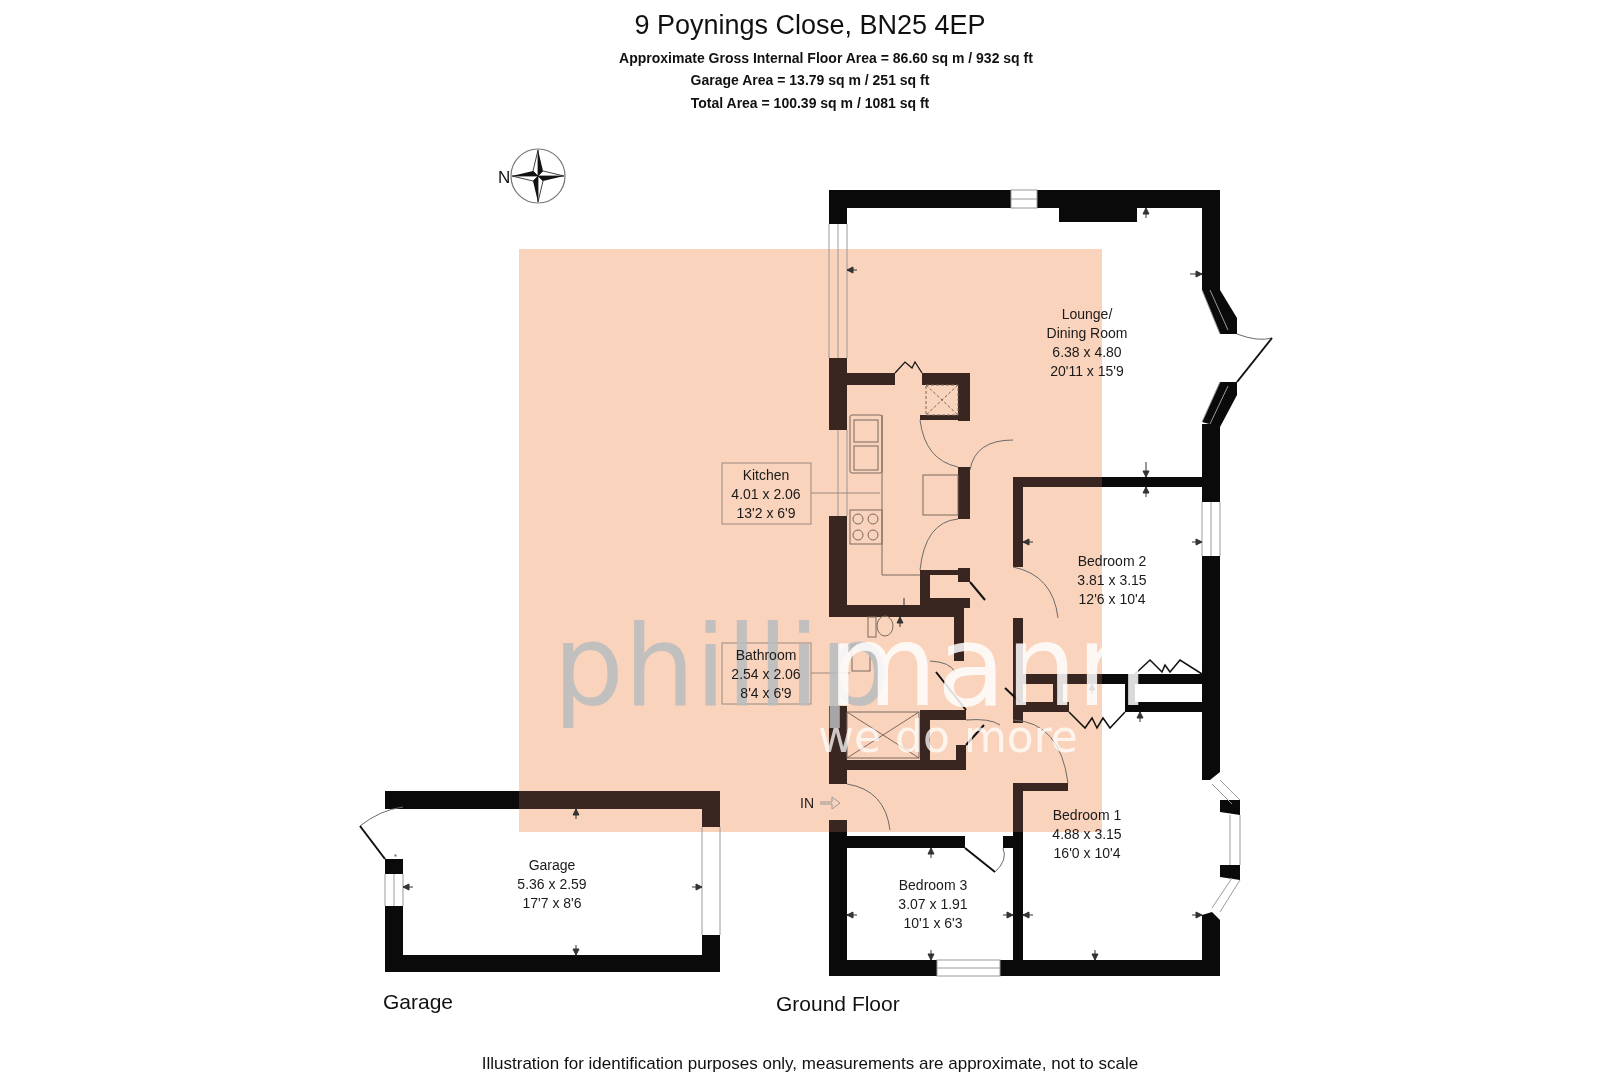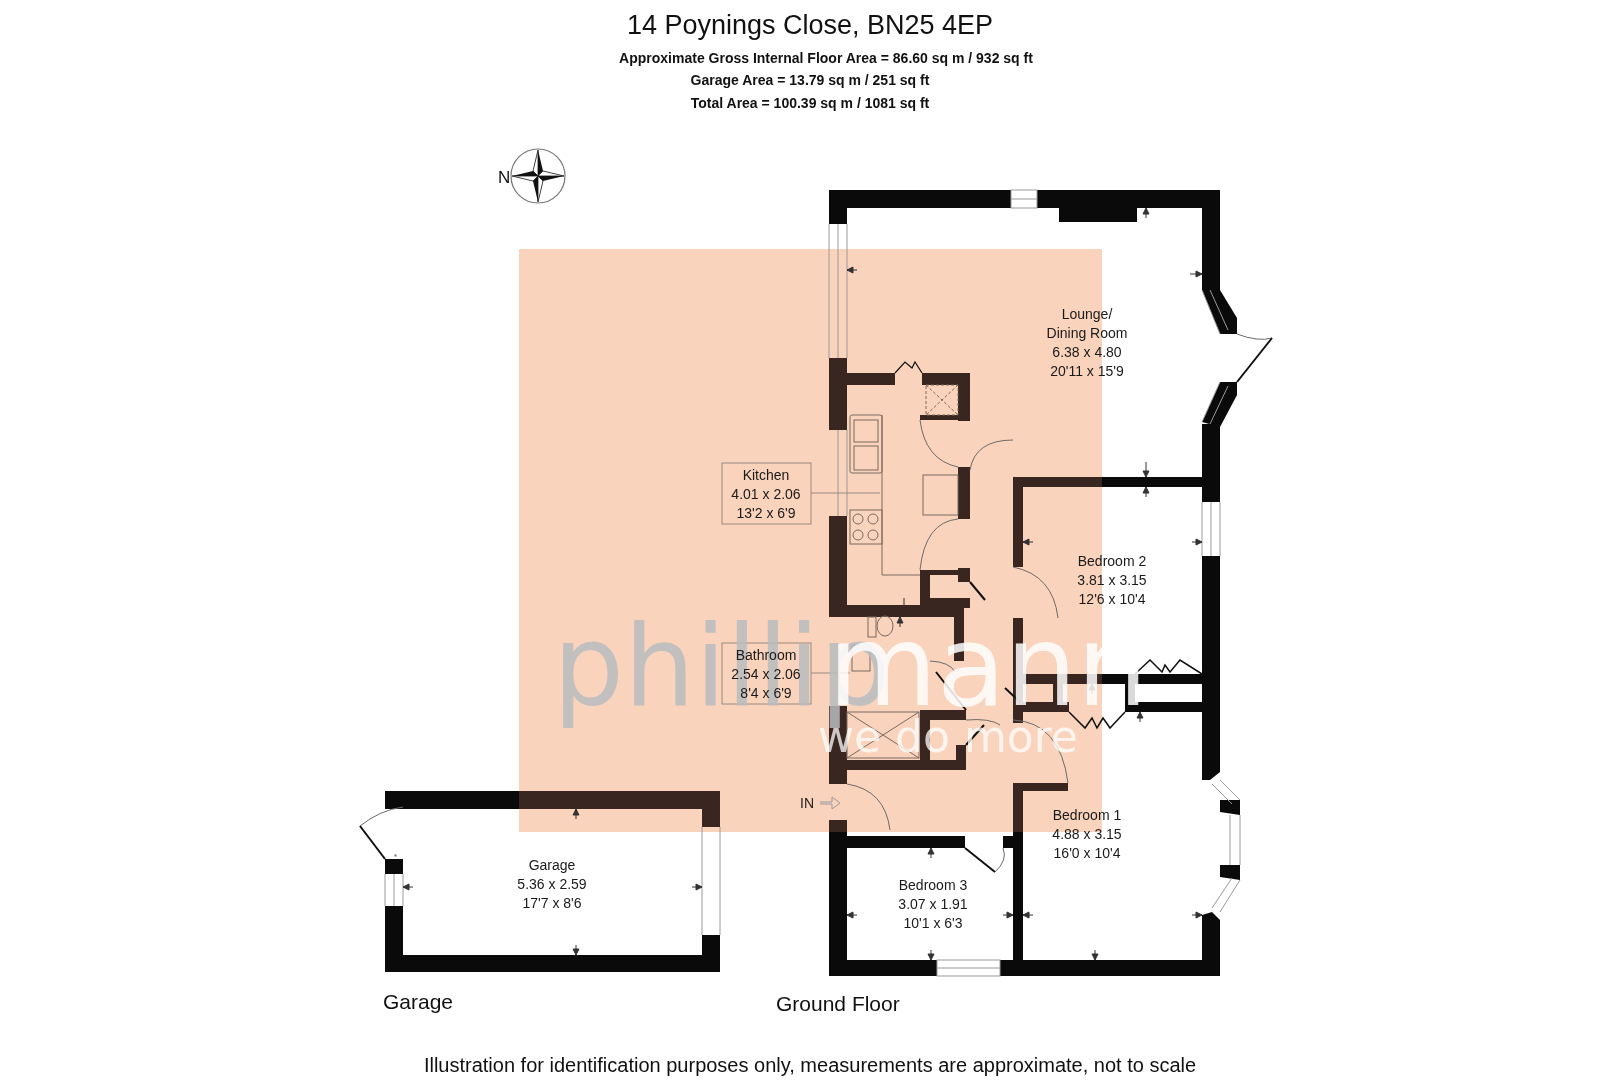--- a/index.html
+++ b/index.html
@@ -6,27 +6,27 @@
   body{width:1620px;height:1080px;position:relative;overflow:hidden;font-family:"Liberation Sans",sans-serif;color:#111;}
   .hdr{position:absolute;left:0;width:1620px;text-align:center;}
   #title{top:10px;font-size:27px;font-weight:400;}
   .sub{font-size:14px;font-weight:700;}
   #sub1{top:50px;padding-left:16px;} #sub2{top:72px;} #sub3{top:95px;}
   svg{position:absolute;left:0;top:0;}
   .lbl{font-family:"Liberation Sans",sans-serif;font-size:14px;fill:#1a1a1a;text-anchor:middle;}
   .floor-lbl{position:absolute;font-size:21px;color:#111;}
   #garage-floor{left:383px;top:990px;}
   #ground-floor{left:776px;top:992px;}
-  #footer{position:absolute;left:0;width:1620px;top:1054px;text-align:center;font-family:"Liberation Sans",sans-serif;font-size:20px;color:#111;}
+  #footer{position:absolute;left:0;width:1620px;top:1054px;text-align:center;font-family:"Liberation Sans",sans-serif;font-size:17px;color:#111;}
   .wm{font-family:"DejaVu Sans",sans-serif;}
 </style>
 </head>
 <body>
 
-<div class="hdr" id="title">14 Poynings Close, BN25 4EP</div>
+<div class="hdr" id="title">9 Poynings Close, BN25 4EP</div>
 <div class="hdr sub" id="sub1">Approximate Gross Internal Floor Area = 86.60 sq m / 932 sq ft</div>
 <div class="hdr sub" id="sub2">Garage Area = 13.79 sq m / 251 sq ft</div>
 <div class="hdr sub" id="sub3">Total Area = 100.39 sq m / 1081 sq ft</div>
 
 <svg width="1620" height="1080" viewBox="0 0 1620 1080">
   <defs>
     <clipPath id="hl">
         <rect x="519" y="249" width="583" height="583"></rect>
       </clipPath>
   </defs>

